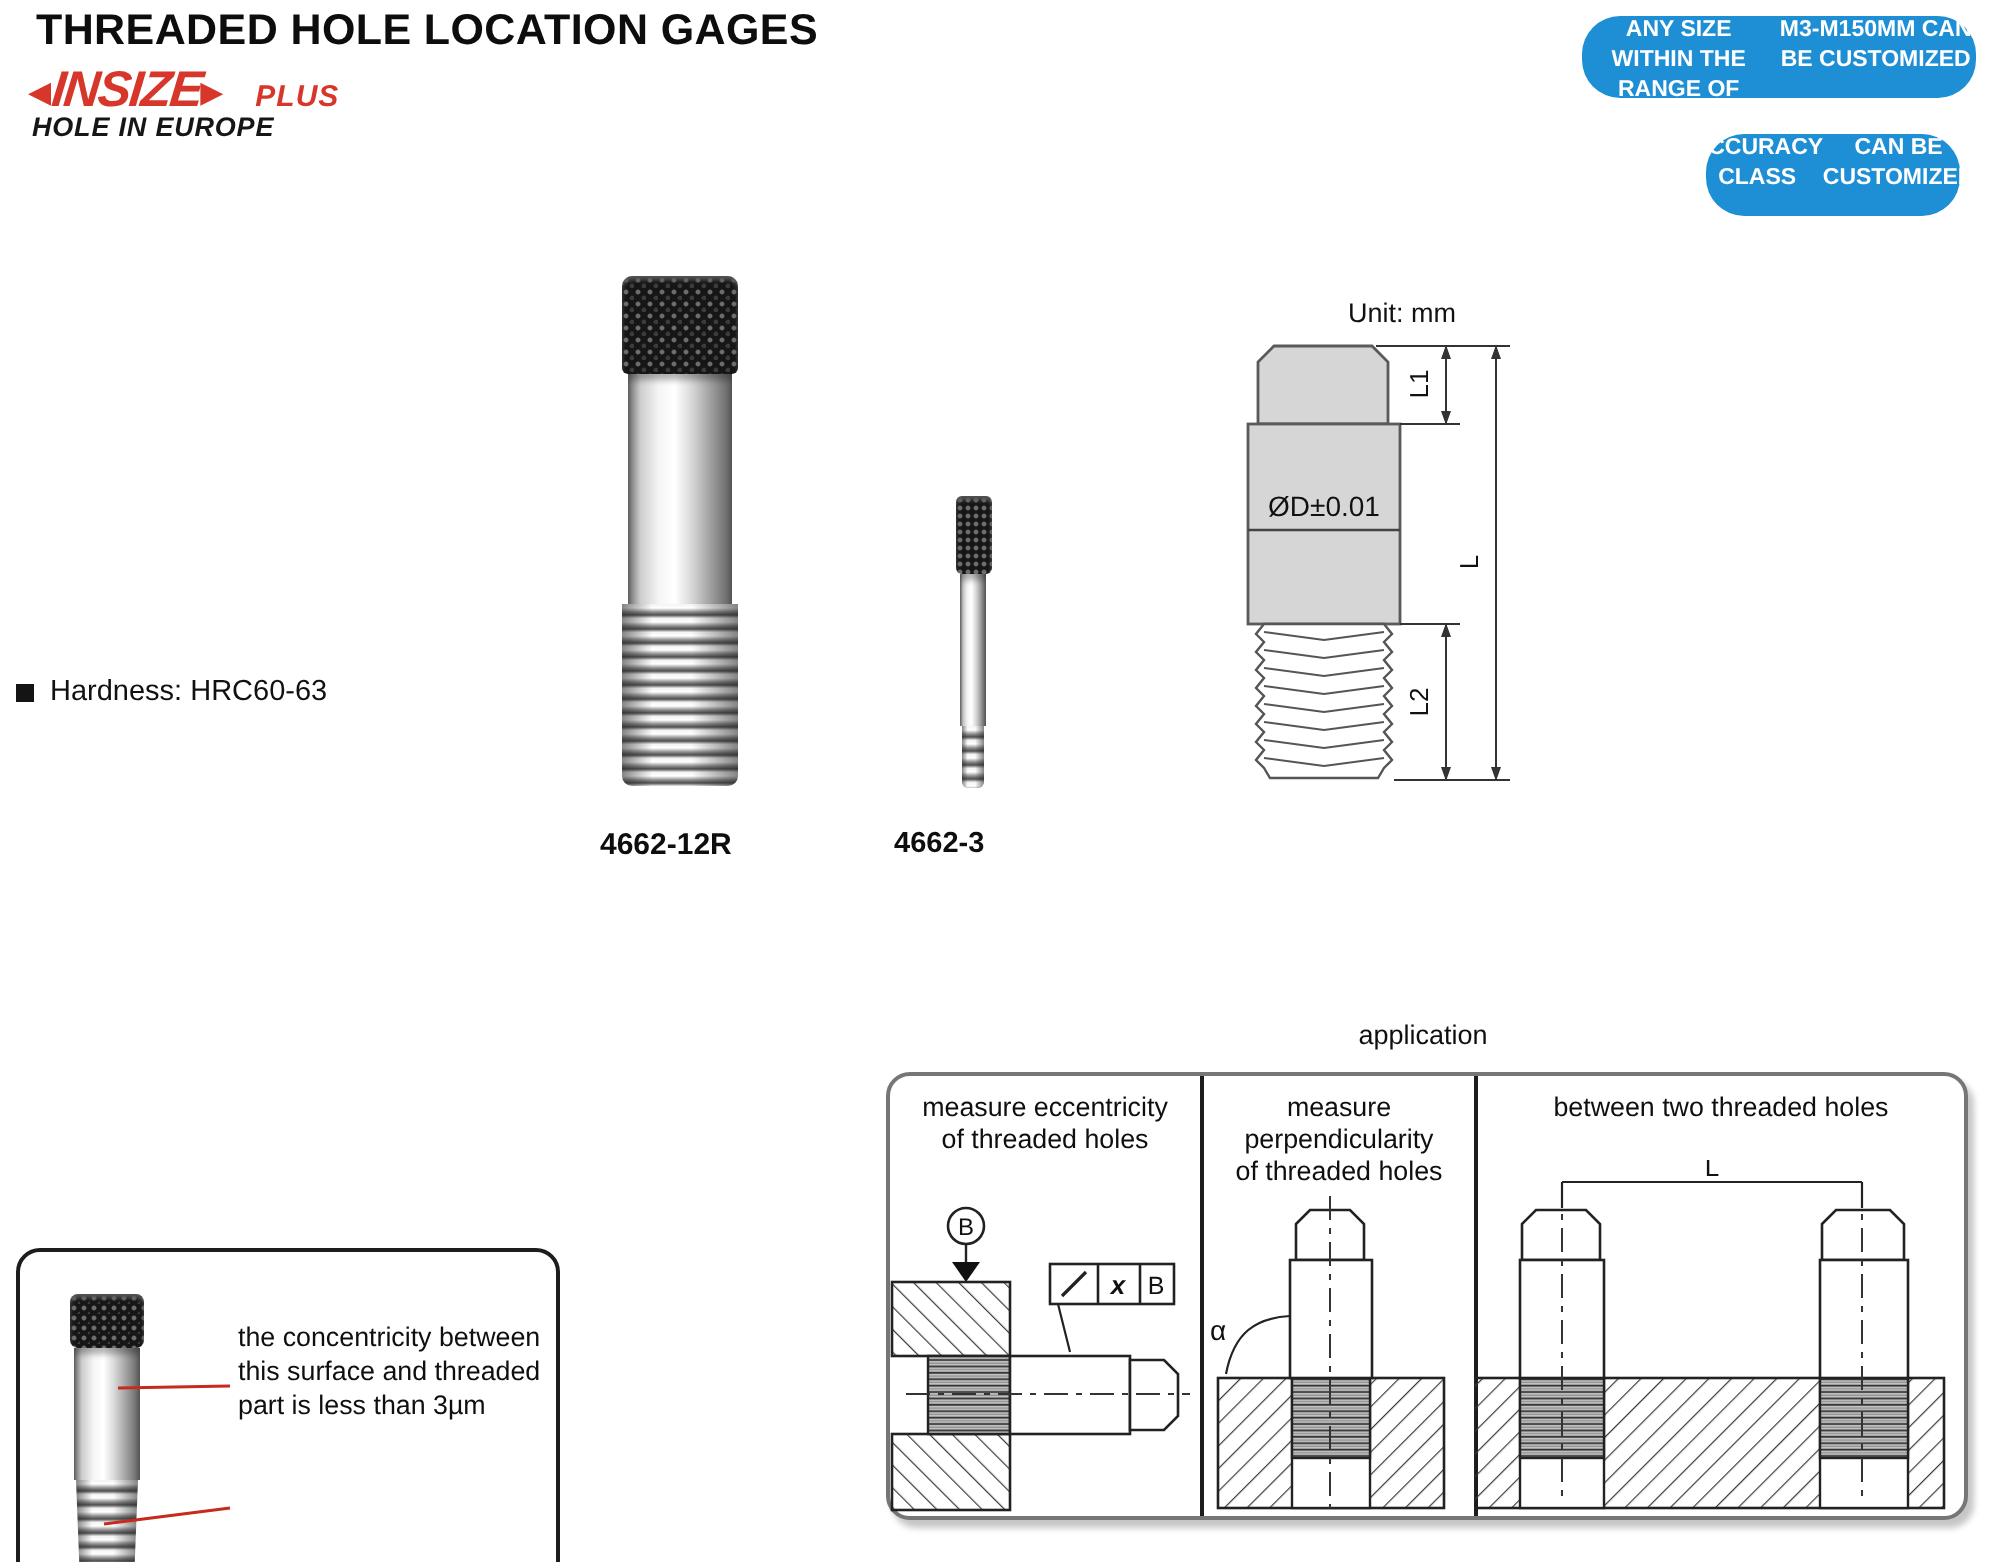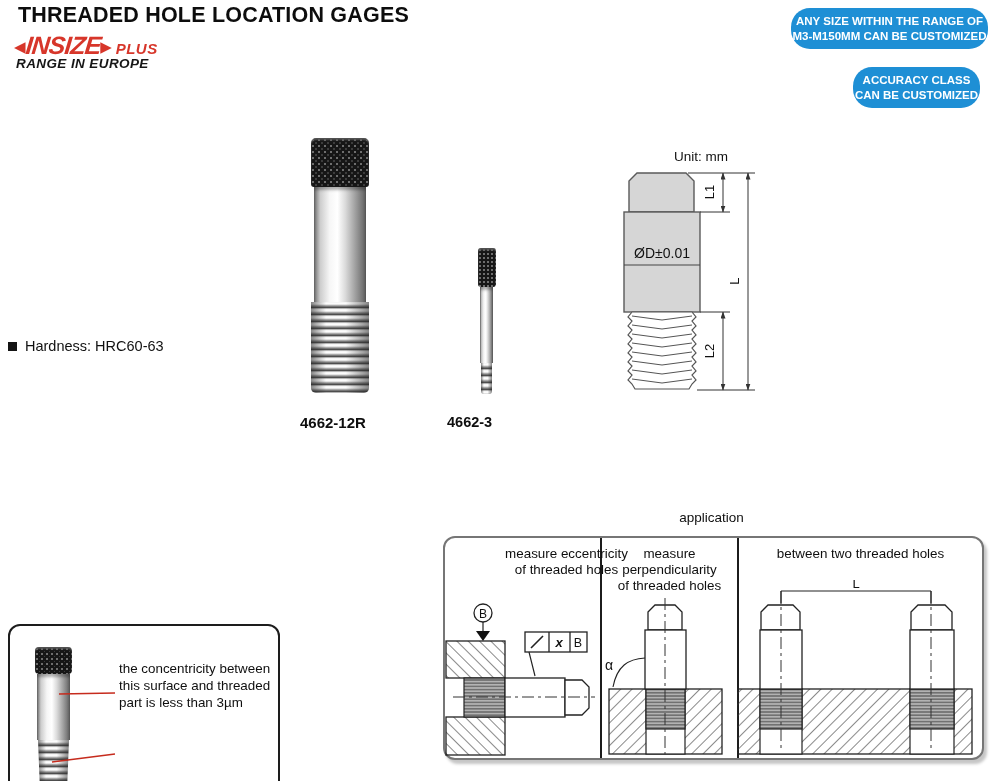--- a/index.html
+++ b/index.html
@@ -4,25 +4,25 @@
 <style>
   html,body{margin:0;padding:0;}
   body{width:999px;height:781px;position:relative;background:#fff;
        font-family:"Liberation Sans",sans-serif;color:#111;overflow:hidden;}
   .abs{position:absolute;}
   .title{left:18px;top:3px;font-size:21.5px;font-weight:700;letter-spacing:.2px;color:#0d0d0d;}
   
   .logo-row{left:14px;top:31px;height:26px;white-space:nowrap;}
   .logo-row .arr{color:#d7362a;font-size:15px;vertical-align:2px;}
   .logo-row .brand{color:#d7362a;font-size:25px;font-weight:700;font-style:italic;letter-spacing:-1px;transform:skewX(-6deg);display:inline-block;}
-  .logo-row .plus{color:#d7362a;font-size:15px;font-weight:700;font-style:italic;margin-left:4px;letter-spacing:.5px;}
+  .logo-row .plus{color:#d7362a;font-size:15px;font-weight:700;font-style:italic;margin-left:16px;letter-spacing:.5px;}
   .tagline{left:16px;top:56px;font-size:13.5px;font-weight:700;font-style:italic;color:#161616;letter-spacing:.4px;}
   
   .badge{background:#1e8fd5;border-radius:19px;color:#fff;font-weight:700;font-size:11.5px;
-         display:flex;flex-direction:column;justify-content:center;text-align:center;line-height:15px;}
+         display:flex;flex-direction:row;justify-content:center;text-align:center;line-height:15px;}
   
   .hardness{left:8px;top:338px;font-size:14.5px;display:flex;align-items:center;}
   .sq{width:9px;height:9px;background:#141414;display:inline-block;margin-right:8px;}
   
   .knurl{background-color:#161616;
     background-image:radial-gradient(circle at 2px 2px,#6e6e6e .9px,transparent 1.5px),
                      radial-gradient(circle at 5px 5px,#3c3c3c .9px,transparent 1.5px);
     background-size:6px 6px;border-radius:5px 5px 3px 3px;box-shadow:inset 0 2px 2px #555;}
   .metal{background:linear-gradient(90deg,#6d6d6d,#cdcdcd 12%,#f6f6f6 30%,#ffffff 45%,#dbdbdb 60%,#9e9e9e 80%,#606060);
     box-shadow:inset 0 3px 3px rgba(0,0,0,.3);}
@@ -43,21 +43,21 @@
   svg text{font-family:"Liberation Sans",sans-serif;fill:#111;}
 </style>
 </head>
 <body>
 
 <div class="abs title">THREADED HOLE LOCATION GAGES</div>
 
 <div class="abs logo-row">
   <span class="arr">◀</span><span class="brand">INSIZE</span><span class="arr">▶</span><span class="plus">PLUS</span>
 </div>
-<div class="abs tagline">RANGE IN EUROPE</div>
+<div class="abs tagline">HOLE IN EUROPE</div>
 
 <div class="abs badge" style="left:791px;top:8px;width:197px;height:41px;">
   <div>ANY SIZE WITHIN THE RANGE OF</div>
   <div>M3-M150MM CAN BE CUSTOMIZED</div>
 </div>
 <div class="abs badge" style="left:853px;top:67px;width:127px;height:41px;">
   <div>ACCURACY CLASS</div>
   <div>CAN BE CUSTOMIZED</div>
 </div>
 
@@ -135,21 +135,21 @@
     <div>this surface and threaded</div>
     <div>part is less than 3µm</div>
   </div>
 </div>
 
 <div class="abs app-title">application</div>
 <div class="abs appbox">
   <div class="divider" style="left:155px;"></div>
   <div class="divider" style="left:292px;"></div>
 
-  <div class="panel-h" style="left:0;top:8px;width:155px;padding-left:44px;">
+  <div class="panel-h" style="left:0;top:8px;width:155px;">
     <div>measure eccentricity</div>
     <div>of threaded holes</div>
   </div>
   <div class="panel-h" style="left:157px;top:8px;width:135px;">
     <div>measure</div>
     <div>perpendicularity</div>
     <div>of threaded holes</div>
   </div>
   <div class="panel-h" style="left:294px;top:8px;width:243px;">
     <div>between two threaded holes</div>

